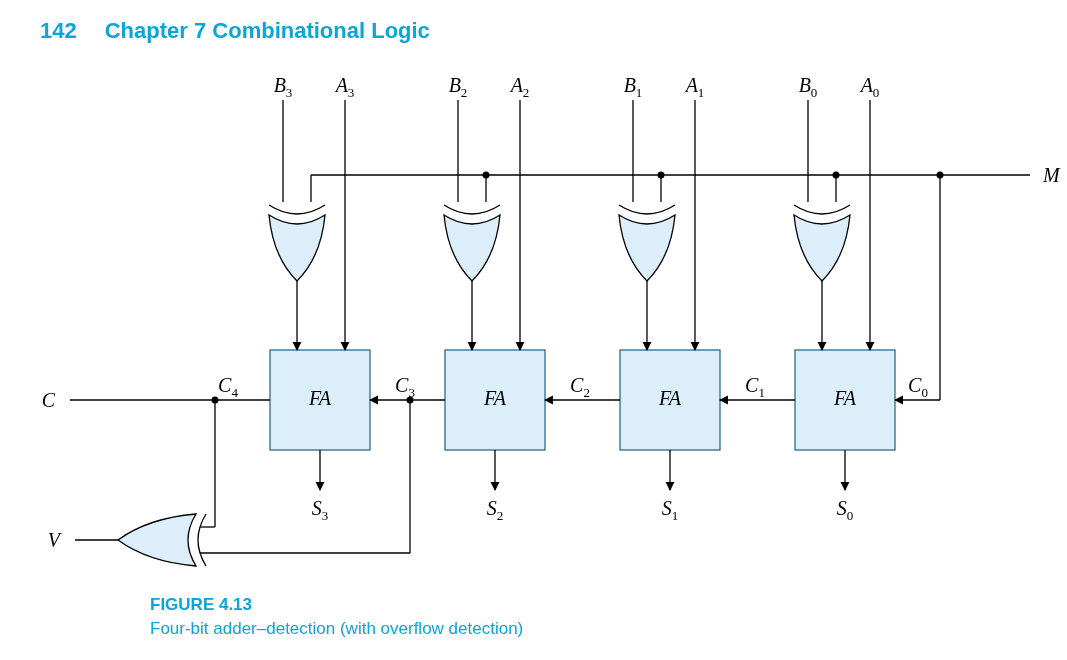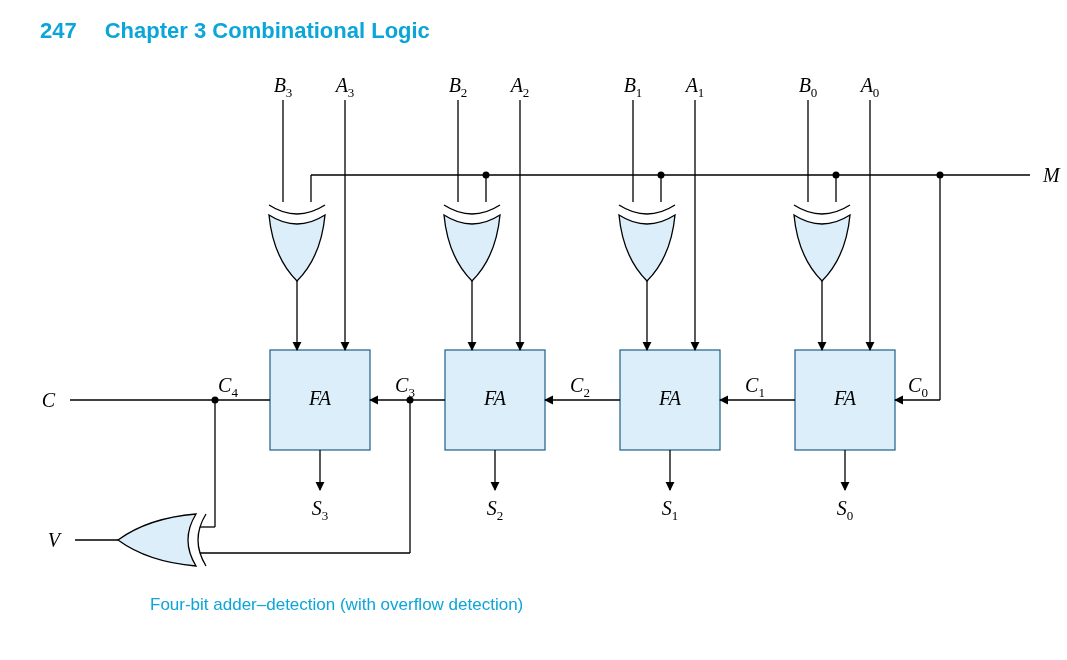--- a/index.html
+++ b/index.html
@@ -53,22 +53,22 @@
   
   .lbl { font-family: Georgia, 'Times New Roman', serif; font-style: italic; font-size: 20px; }
   .sub { font-size: 13px; font-style: normal; }
   .fa  { font-family: Georgia, 'Times New Roman', serif; font-style: italic; font-size: 20px; }
 </style>
 </head>
 <body>
 
 <div class="page">
   <div class="header">
-    <span class="page-num">247</span>
-    <span class="chapter-title">Chapter 3    Combinational Logic</span>
+    <span class="page-num">142</span>
+    <span class="chapter-title">Chapter 7    Combinational Logic</span>
   </div>
 
   <svg width="1067" height="660" viewBox="0 0 1067 660">
     <defs>
       <marker id="arrow" viewBox="0 0 10 10" refX="9" refY="5" markerWidth="7" markerHeight="7" orient="auto-start-reverse">
         <path d="M 0 0 L 10 5 L 0 10 z" fill="#000"></path>
       </marker>
     </defs>
 
     <g>
@@ -201,15 +201,16 @@
       <text x="495" y="515" text-anchor="middle" class="lbl"><tspan>S</tspan><tspan class="sub" dy="5">2</tspan></text>
       <text x="670" y="515" text-anchor="middle" class="lbl"><tspan>S</tspan><tspan class="sub" dy="5">1</tspan></text>
       <text x="845" y="515" text-anchor="middle" class="lbl"><tspan>S</tspan><tspan class="sub" dy="5">0</tspan></text>
 
       <text x="55" y="407" text-anchor="end" class="lbl">C</text>
       <text x="60" y="547" text-anchor="end" class="lbl">V</text>
     </g>
   </svg>
 
   <div class="caption">
+    <p class="fig-num">FIGURE 4.13</p>
     <p class="fig-title">Four-bit adder–detection (with overflow detection)</p>
   </div>
 </div>
 
 </body></html>

